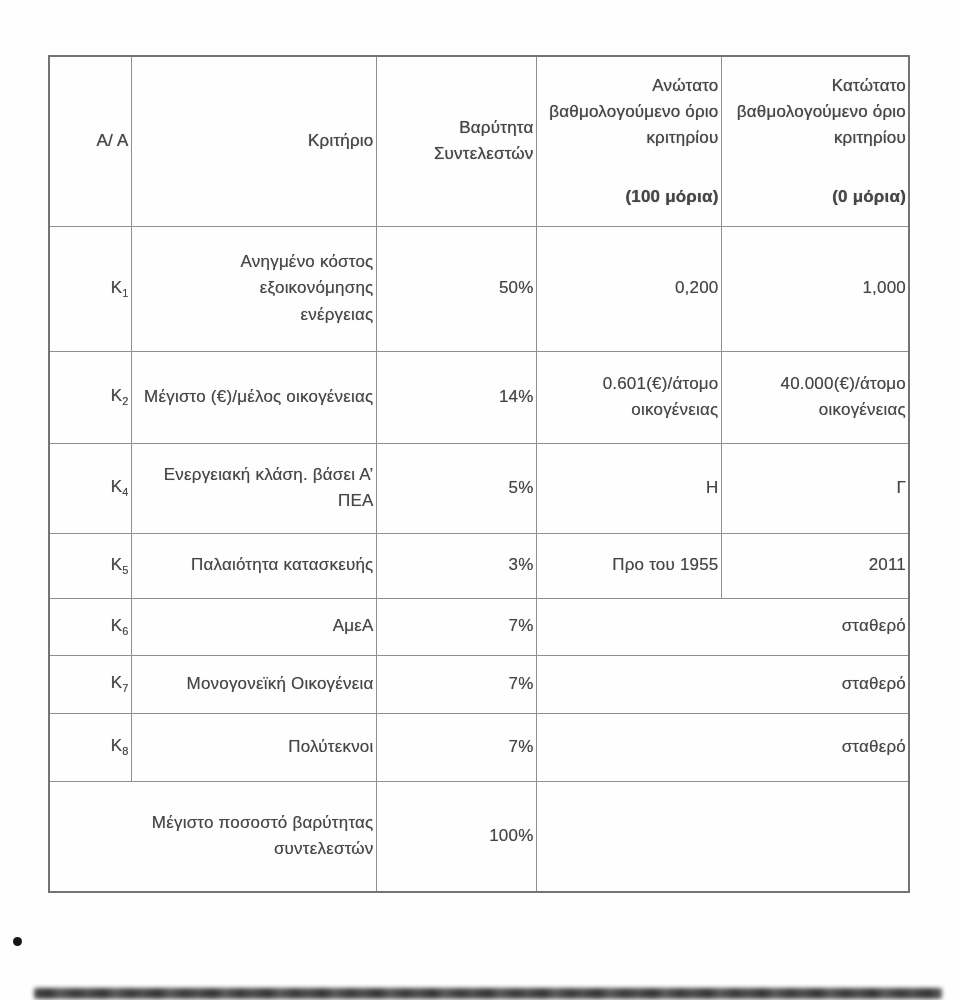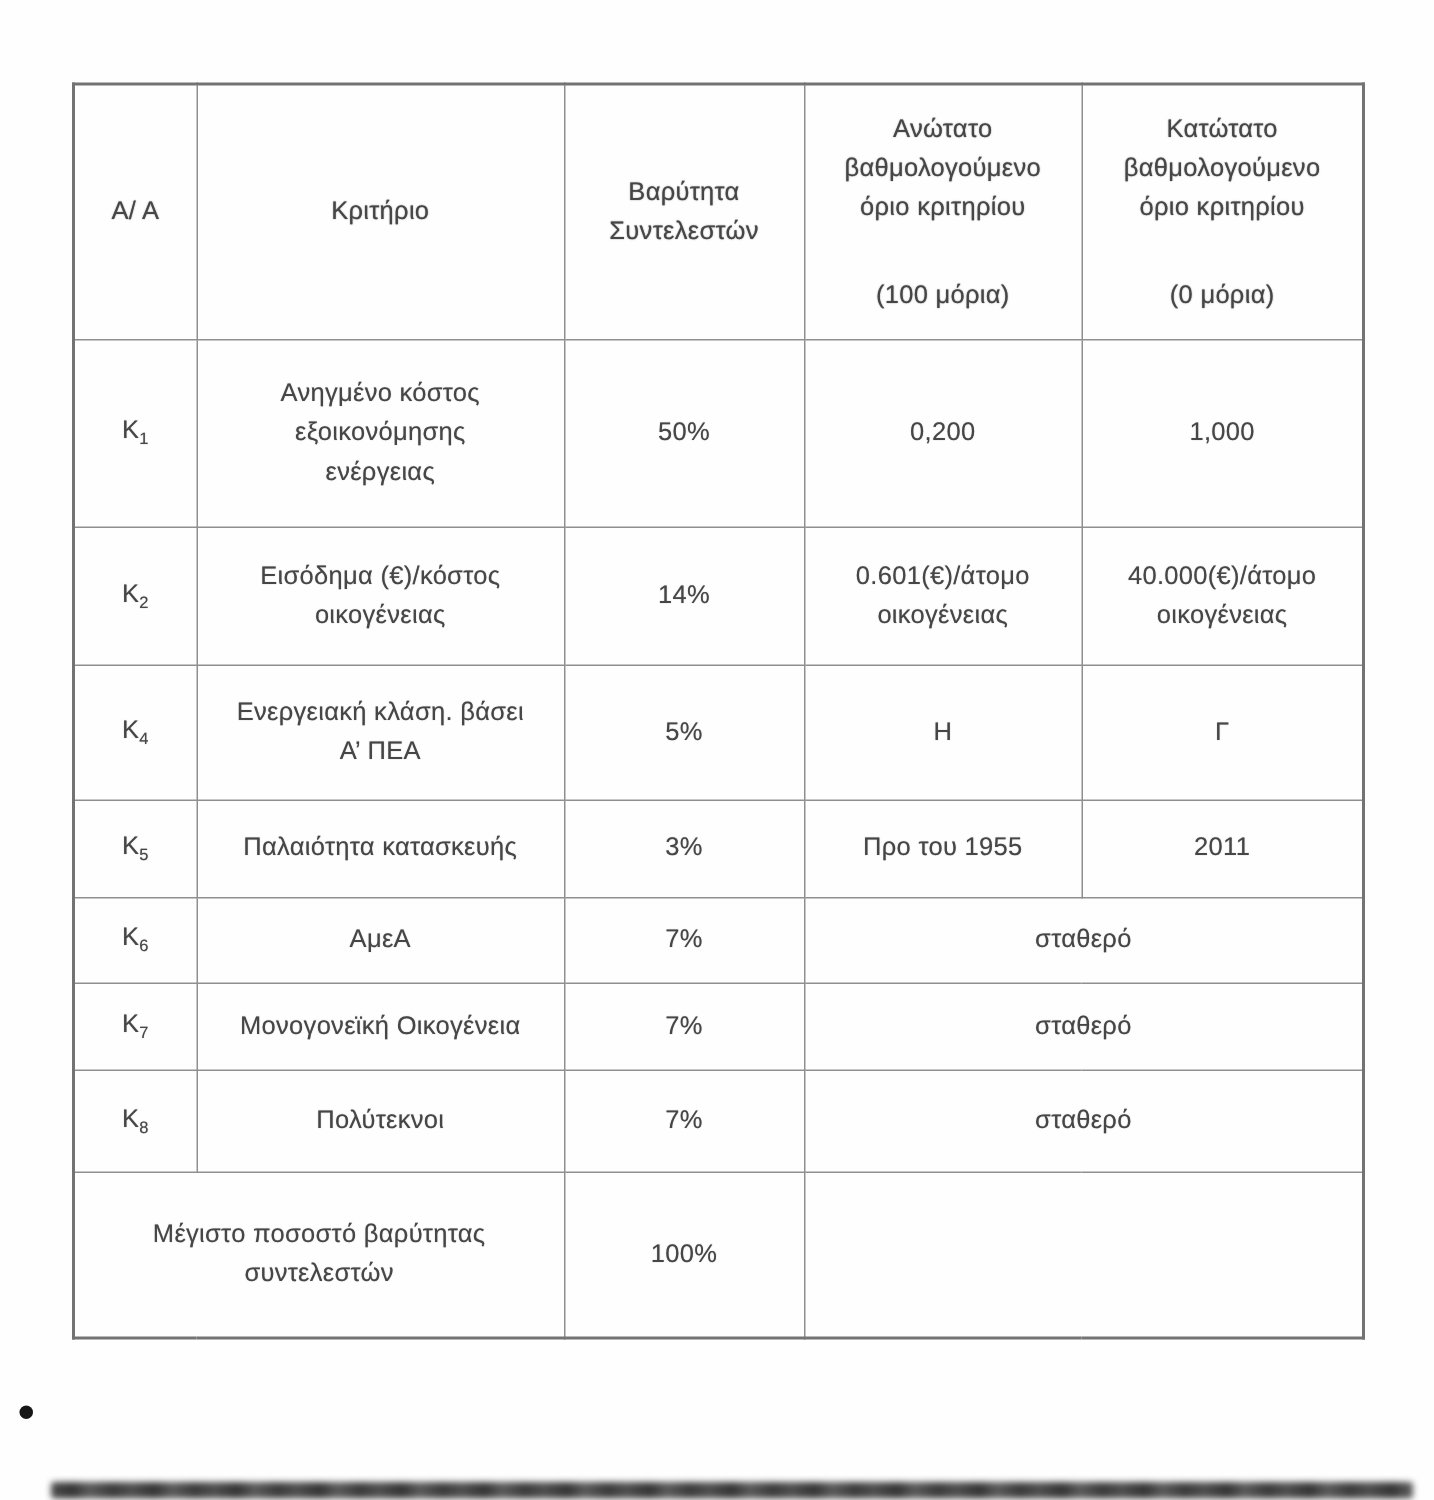--- a/index.html
+++ b/index.html
@@ -23,36 +23,36 @@
     top: 55px;
     width: 860px;
     border-collapse: collapse;
     table-layout: fixed;
     color: #464646;
     text-shadow: 0 0 0.7px rgba(70,70,70,0.55);
     border: 2px solid #737373;
   }
   .criteria-table td, .criteria-table th {
     border: 1px solid #8f8f8f;
-    text-align: center;
+    text-align: right;
     vertical-align: middle;
-    padding: 6px 24px;
+    padding: 6px 2px;
     font-size: 17px;
     font-weight: normal;
     line-height: 1.55;
     letter-spacing: 0.2px;
   }
   .criteria-table th {
     text-shadow: 0 0 0.9px rgba(70,70,70,0.8);
   }
   .criteria-table .sub-id {
     font-size: 11px;
     vertical-align: -4px;
   }
-  .hdr-sub { margin-top: 32px; }
+  .hdr-sub { margin-top: 32px; font-weight: bold; }
   .narrow  { display: inline-block; max-width: 178px; }
   .narrow2 { display: inline-block; max-width: 180px; }
   .bullet-point {
     position: absolute;
     left: 13px;
     top: 937px;
     width: 9px;
     height: 9px;
     border-radius: 50%;
     background: #161616;
@@ -103,21 +103,21 @@
     <tr style="height:125px">
       <td><span>Κ</span><span class="sub-id">1</span></td>
       <td><span class="narrow">Ανηγμένο κόστος εξοικονόμησης ενέργειας</span></td>
       <td>50%</td>
       <td>0,200</td>
       <td>1,000</td>
     </tr>
 
     <tr style="height:92px">
       <td><span>Κ</span><span class="sub-id">2</span></td>
-      <td>Εισόδημα (€)/κόστος οικογένειας</td>
+      <td>Μέγιστο (€)/μέλος οικογένειας</td>
       <td>14%</td>
       <td>0.601(€)/άτομο οικογένειας</td>
       <td>40.000(€)/άτομο οικογένειας</td>
     </tr>
 
 
     <tr style="height:90px">
       <td><span>Κ</span><span class="sub-id">4</span></td>
       <td>Ενεργειακή κλάση. βάσει Α’ ΠΕΑ</td>
       <td>5%</td>

